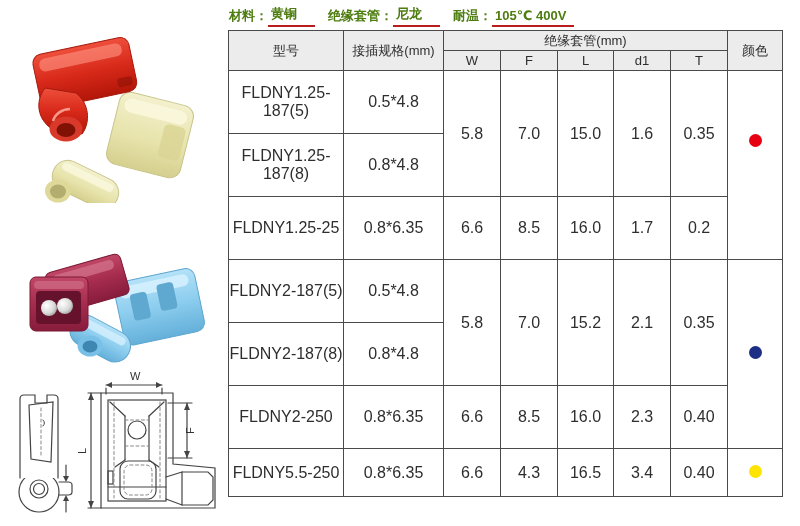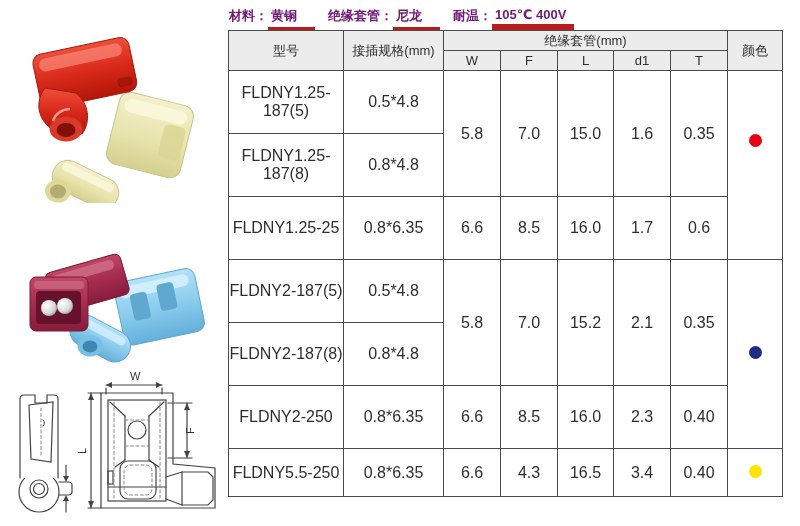--- a/index.html
+++ b/index.html
@@ -1,23 +1,23 @@
 <!DOCTYPE html>
 <html><head>
 <meta charset="utf-8">
 <style>
   html,body{margin:0;padding:0;background:#fff;}
   .page{position:relative;width:800px;height:526px;background:#fff;overflow:hidden;
         font-family:"Liberation Sans","DejaVu Sans",sans-serif;color:#2e2e2e;}
 
   
-  .info-bar{position:absolute;left:229px;top:7px;height:20px;display:flex;align-items:flex-start;
-            font-size:13px;font-weight:bold;color:#701a75;white-space:nowrap;}
+  .info-bar{position:absolute;left:229px;top:7px;height:20px;display:flex;align-items:flex-end;
+            font-size:13px;font-weight:bold;color:#4d7c0f;white-space:nowrap;}
   .info-bar .lbl{padding-bottom:2px;}
-  .info-bar .blank{border-bottom:6px solid #b91c1c;padding:0 18px 2px 3px;margin-right:13px;}
+  .info-bar .blank{border-bottom:2px solid #b91c1c;padding:0 18px 2px 3px;margin-right:13px;}
 
   
   table.spec{position:absolute;left:228px;top:30px;border-collapse:collapse;table-layout:fixed;}
   table.spec th,table.spec td{border:1.5px solid #4a4a4a;font-size:16px;font-weight:normal;
        text-align:center;vertical-align:middle;padding:0;color:#2e2e2e;overflow:hidden;}
   table.spec thead th{background:#ececec;font-size:13px;}
   table.spec thead tr{height:20px;}
   table.spec tbody tr{height:63px;}
   td.model{text-align:left;padding-left:5px;letter-spacing:0;}
   .dot{display:inline-block;width:13px;height:13px;border-radius:50%;}
@@ -240,21 +240,21 @@
         <td class="model">FLDNY1.25-187(8)</td>
         <td>0.8*4.8</td>
       </tr>
       <tr>
         <td class="model">FLDNY1.25-25</td>
         <td>0.8*6.35</td>
         <td>6.6</td>
         <td>8.5</td>
         <td>16.0</td>
         <td>1.7</td>
-        <td>0.6</td>
+        <td>0.2</td>
       </tr>
       <tr>
         <td class="model">FLDNY2-187(5)</td>
         <td>0.5*4.8</td>
         <td rowspan="2">5.8</td>
         <td rowspan="2">7.0</td>
         <td rowspan="2">15.2</td>
         <td rowspan="2">2.1</td>
         <td rowspan="2">0.35</td>
         <td rowspan="3"><span class="dot" style="background: rgb(28, 47, 133);"></span></td>

